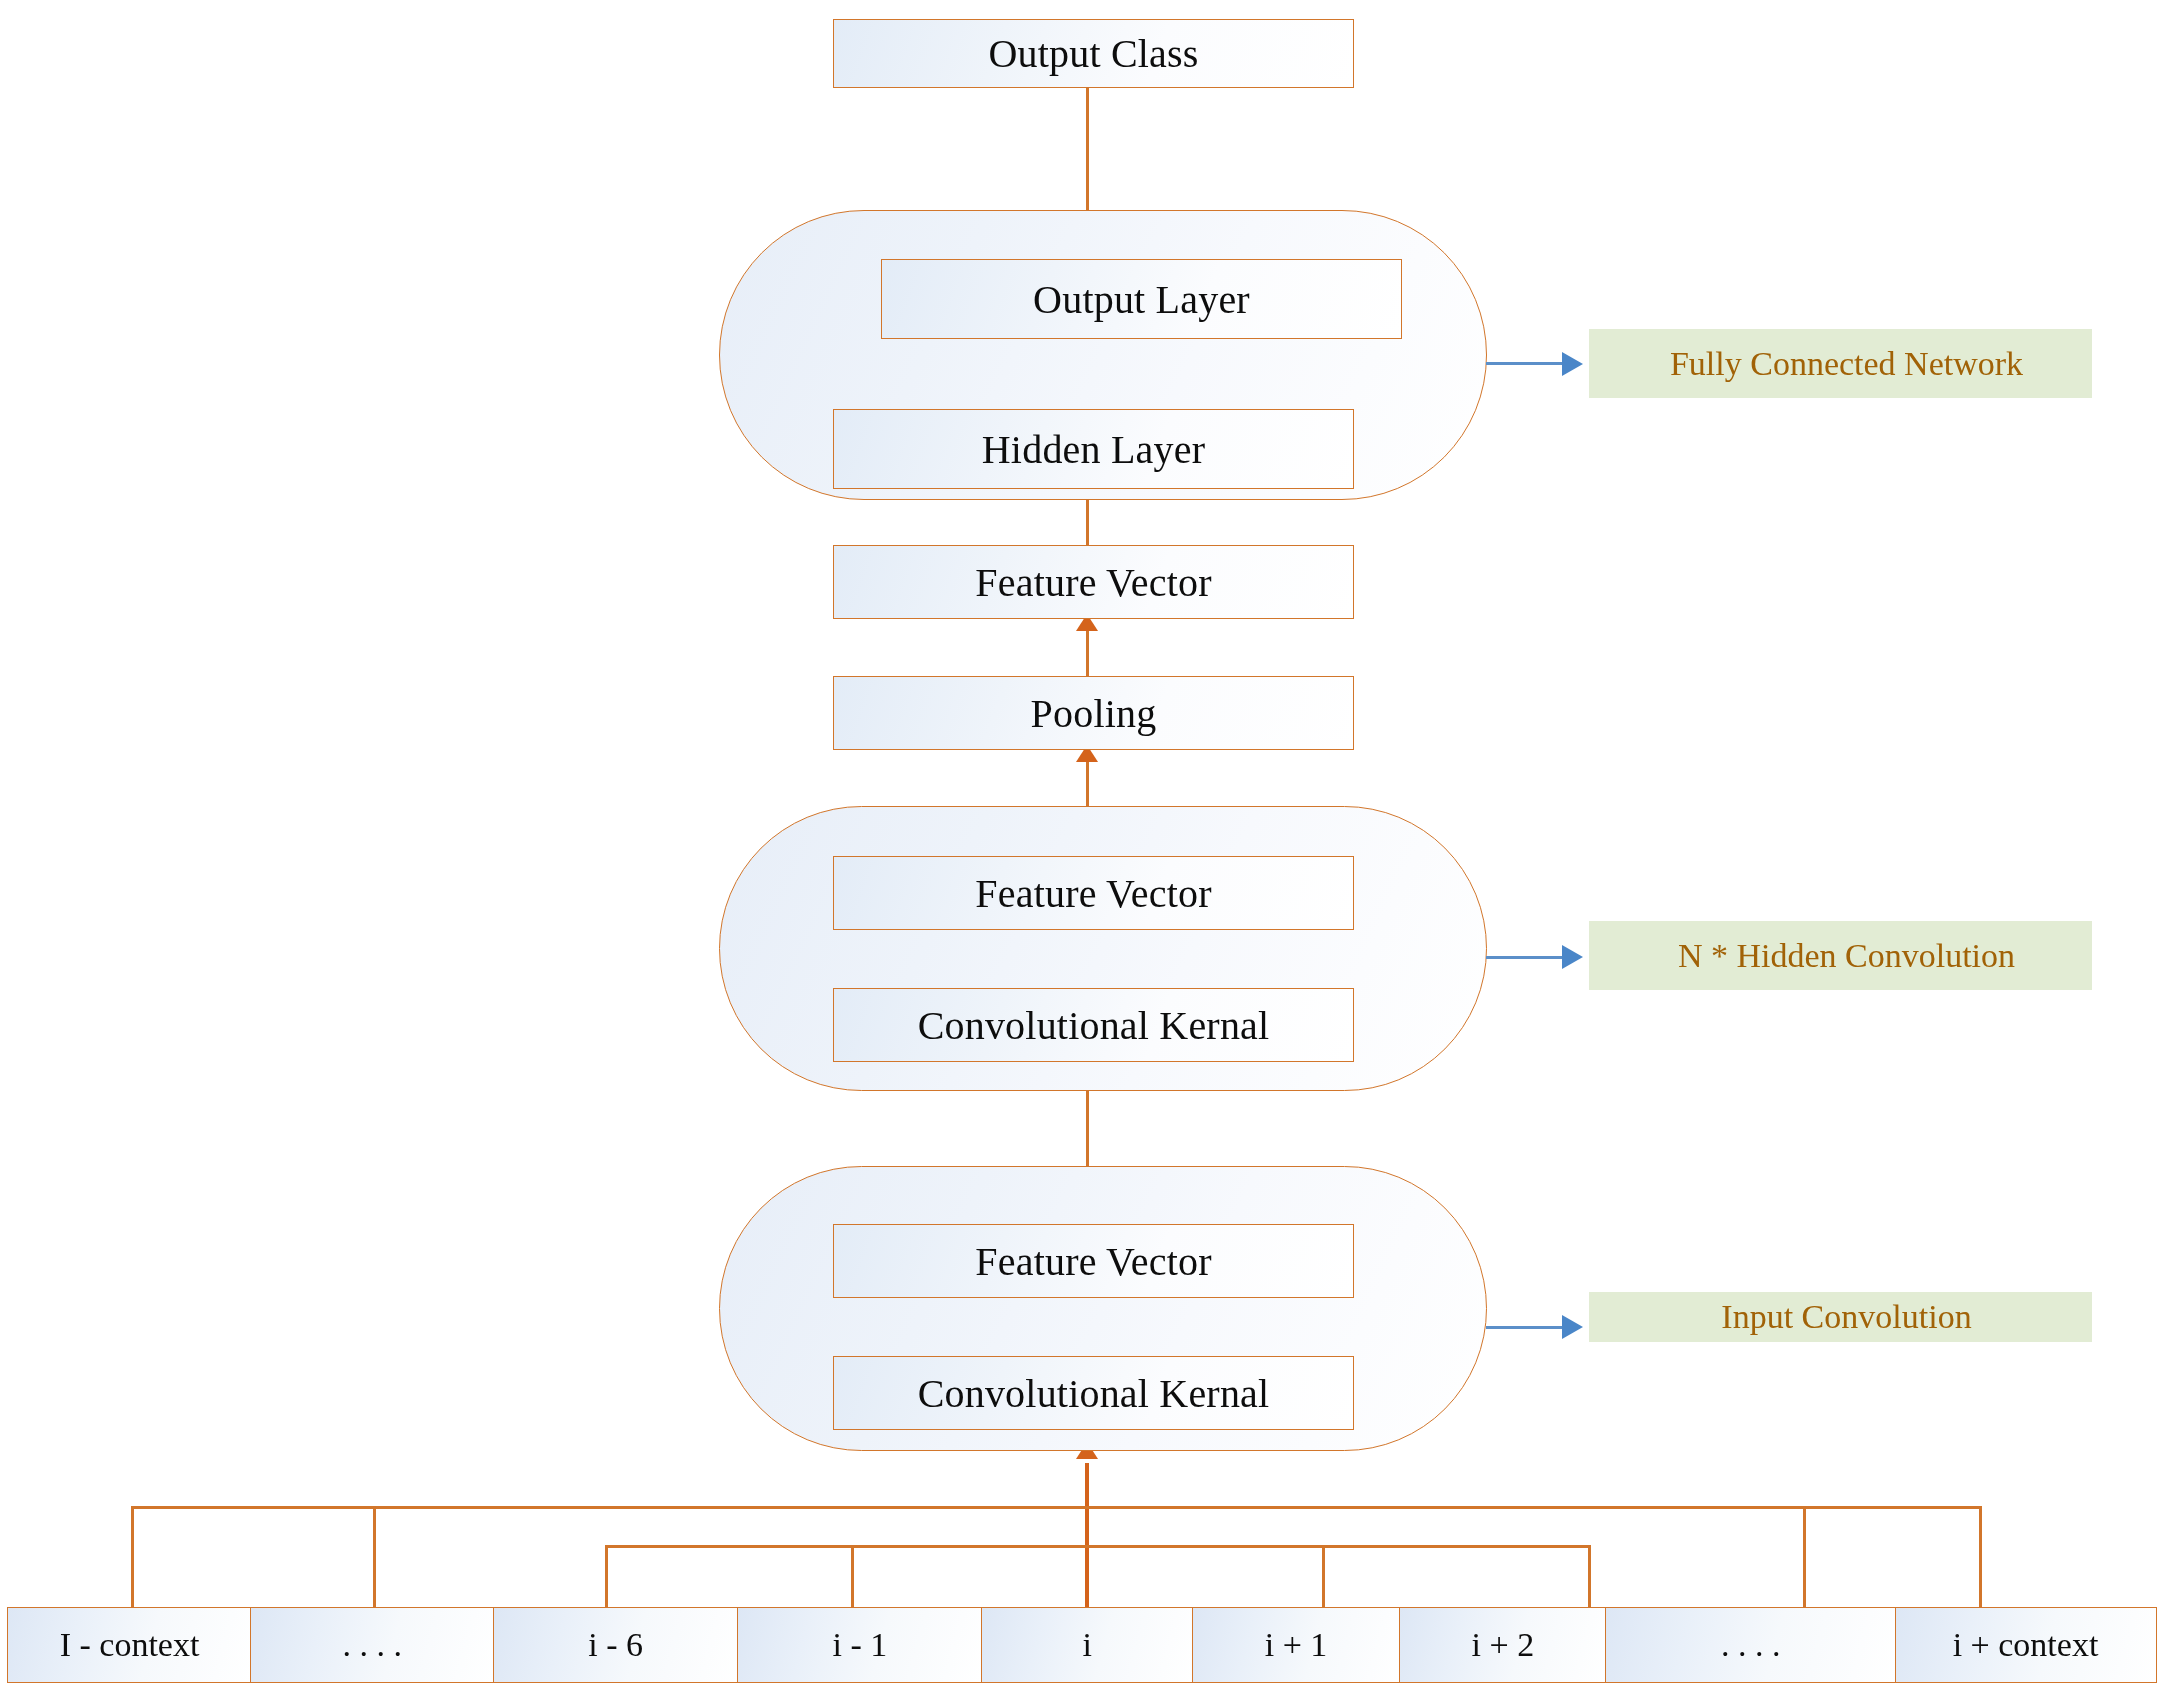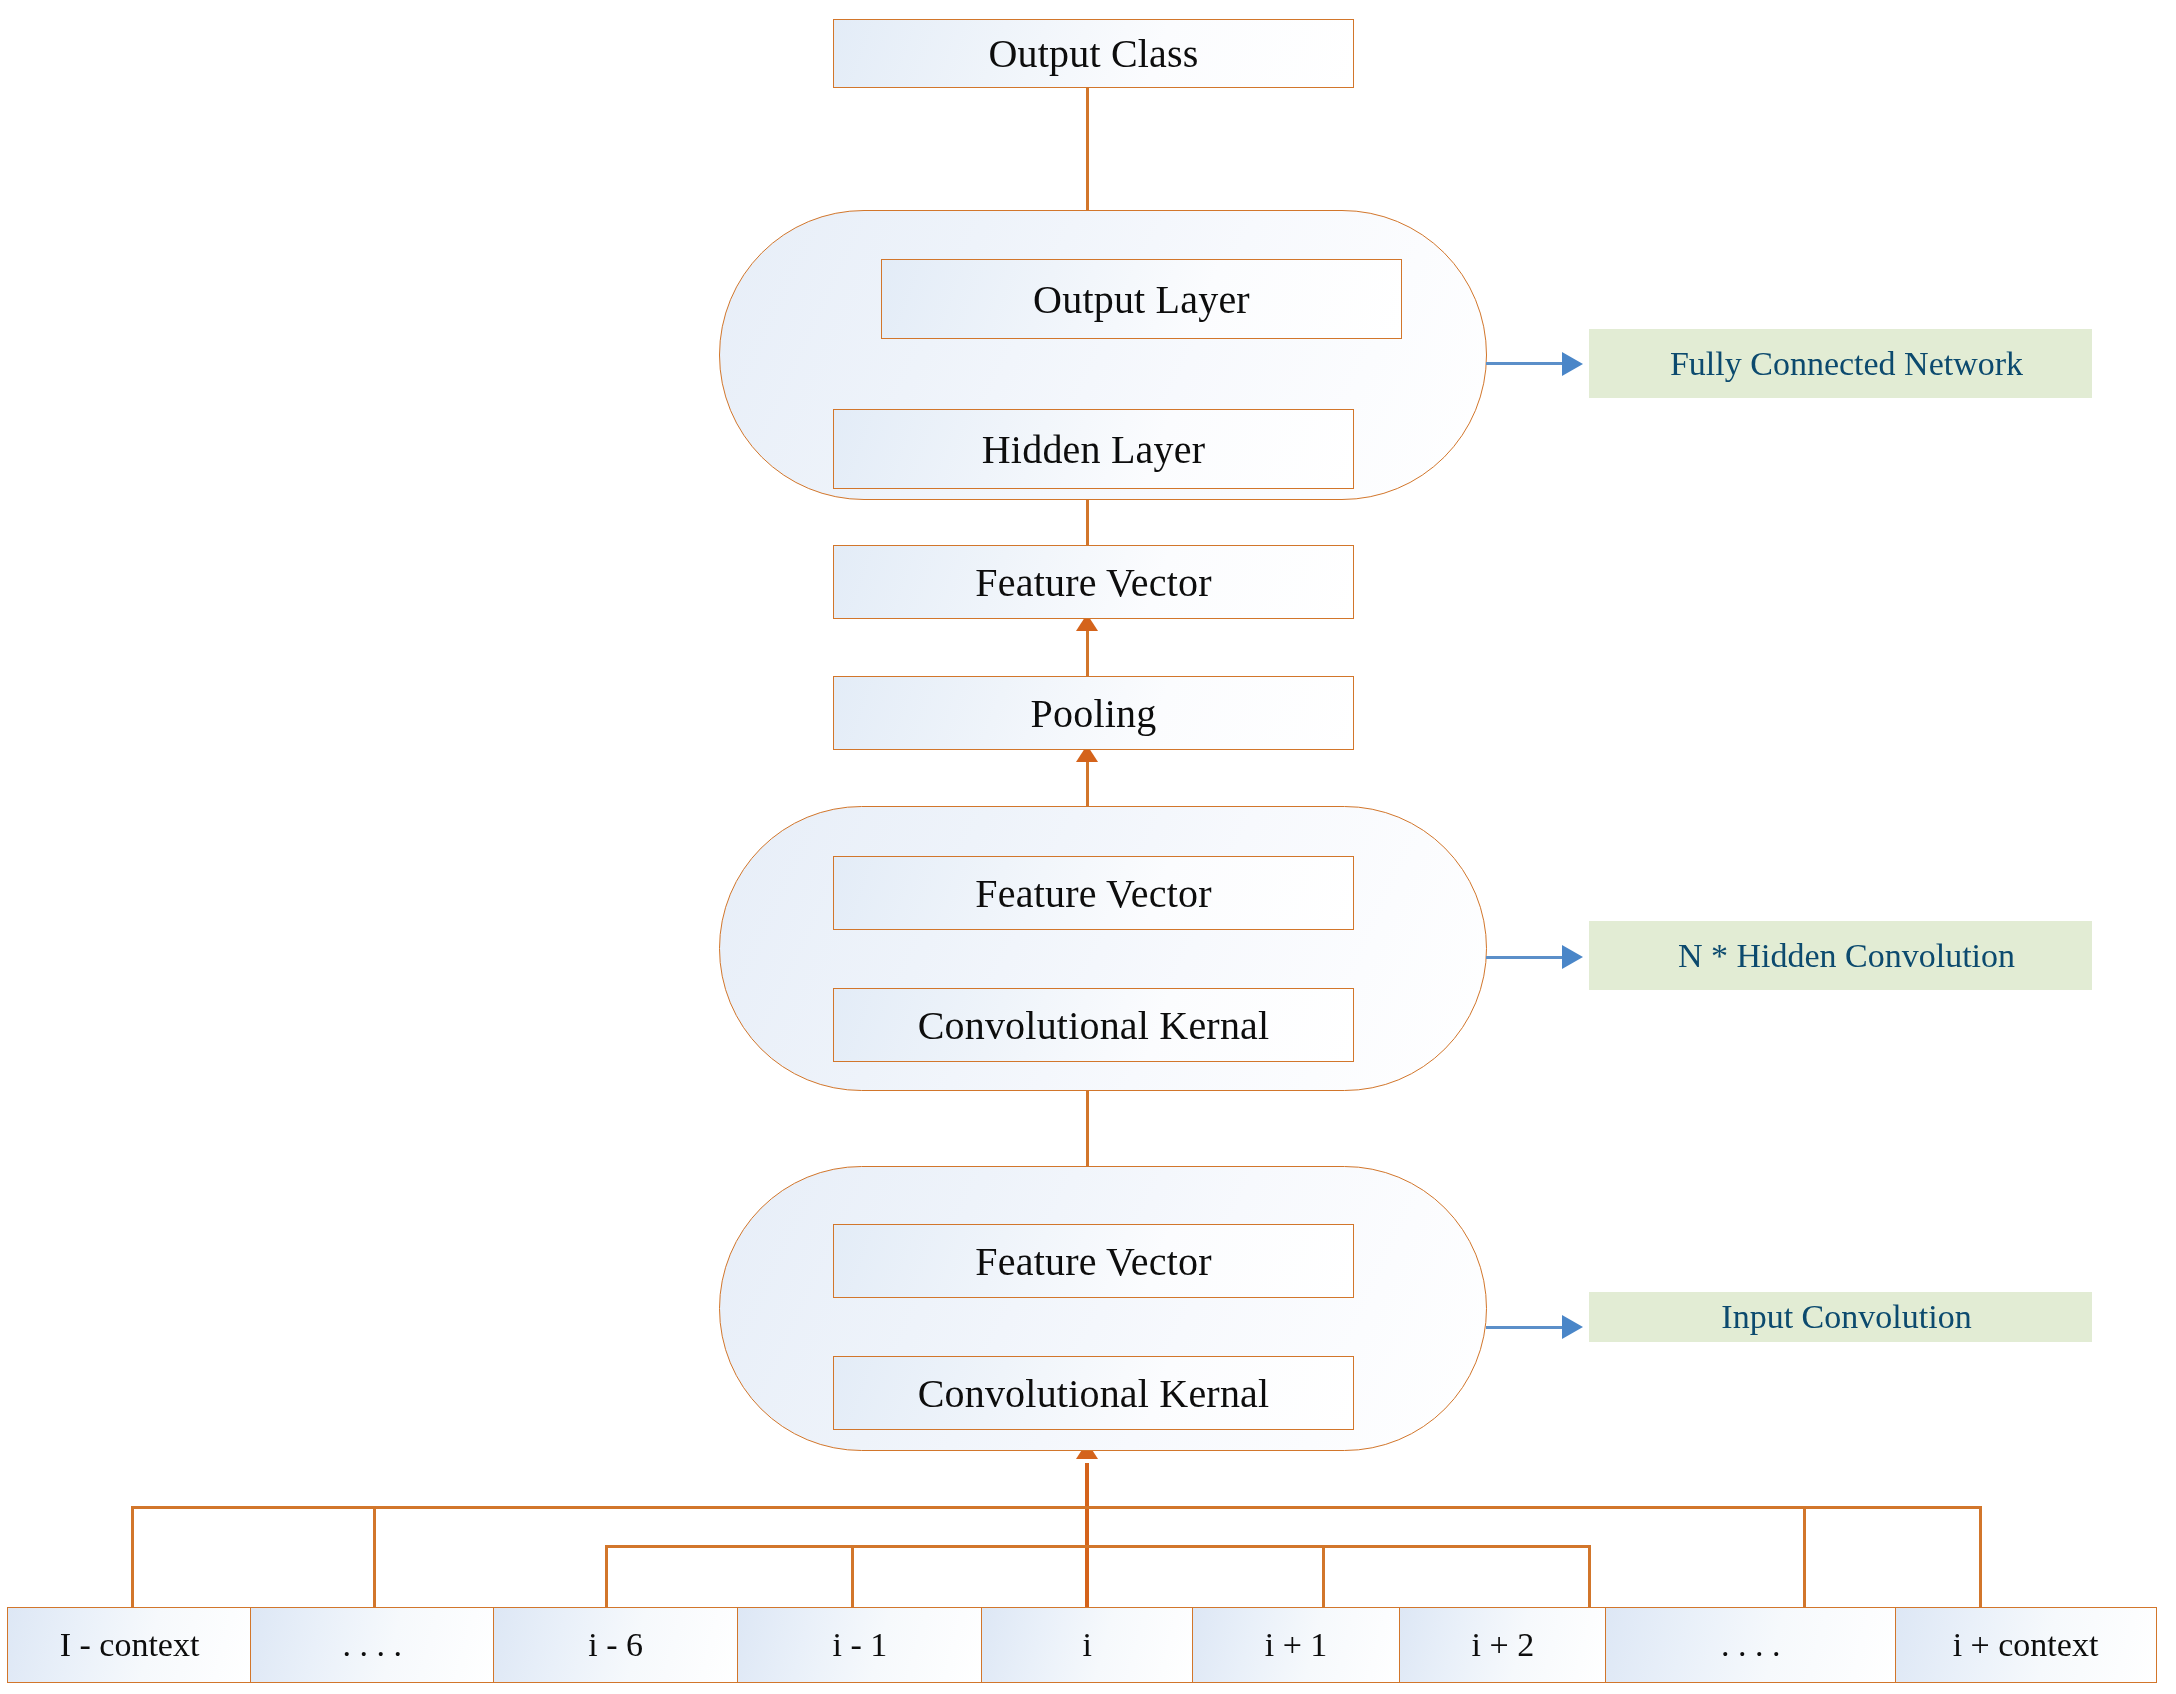--- a/index.html
+++ b/index.html
@@ -48,21 +48,21 @@
   }
 
   
   .green-label {
     position: absolute;
     box-sizing: border-box;
     display: flex;
     align-items: center;
     justify-content: center;
     background: #e2ecd4;
-    color: #0c4a6e;
+    color: #a16207;
     font-size: 34px;
     white-space: nowrap;
     padding-left: 12px;
   }
 
   
   .vline {
     position: absolute;
     background: #d2762b;
     width: 2.6px;

